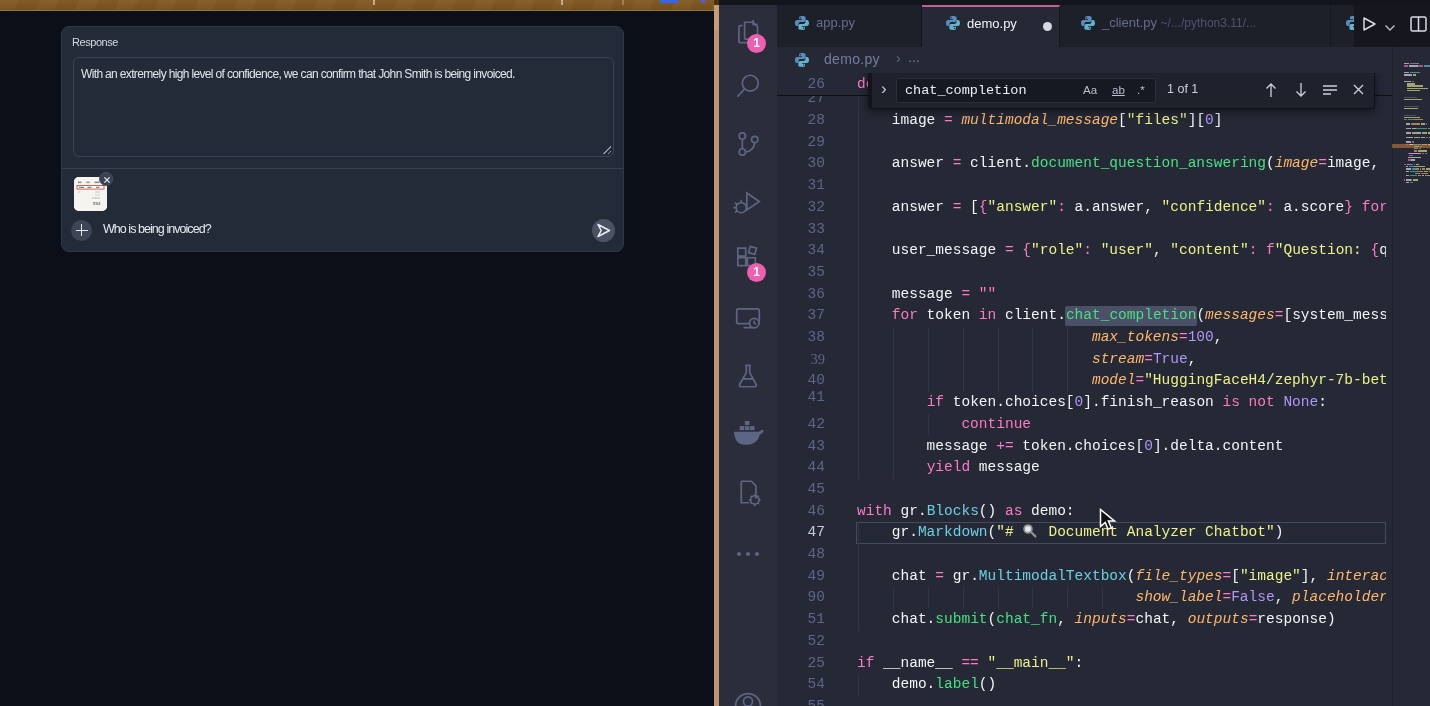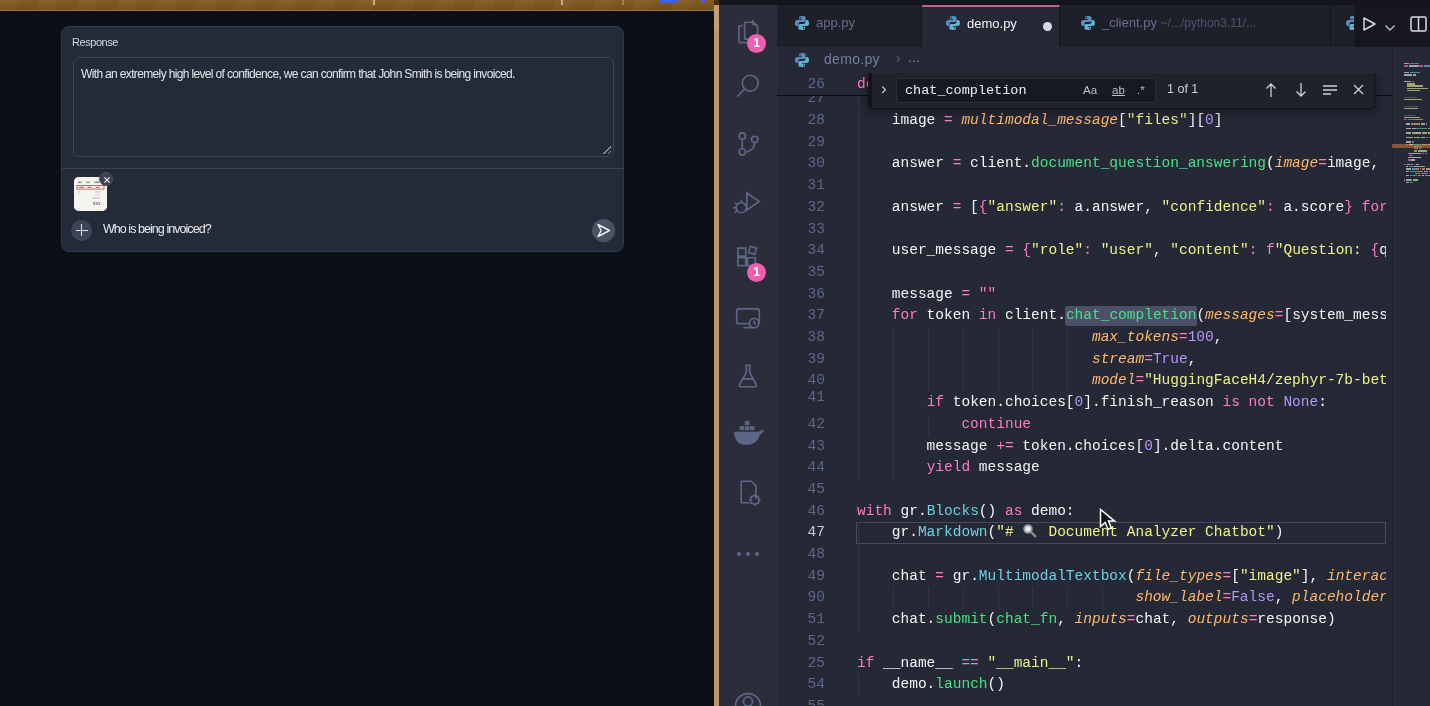--- a/index.html
+++ b/index.html
@@ -305,21 +305,21 @@
 <div class="ln" style="top:58.8px;">29</div>
 <div class="ln" style="top:80.4px;">30</div>
 <div class="ln" style="top:102.1px;">31</div>
 <div class="ln" style="top:123.8px;">32</div>
 <div class="ln" style="top:145.5px;">33</div>
 <div class="ln" style="top:167.2px;">34</div>
 <div class="ln" style="top:188.9px;">35</div>
 <div class="ln" style="top:210.6px;">36</div>
 <div class="ln" style="top:232.3px;">37</div>
 <div class="ln" style="top:254.0px;">38</div>
-<div class="ln" style="top:275.8px;">39</div>
+<div class="ln" style="top:275.8px;font-family:Liberation Serif, serif;">39</div>
 <div class="ln" style="top:297.4px;">40</div>
 <div class="ln" style="top:314px;">41</div>
 <div class="ln" style="top:340.9px;">42</div>
 <div class="ln" style="top:362.6px;">43</div>
 <div class="ln" style="top:384.2px;">44</div>
 <div class="ln" style="top:405.9px;">45</div>
 <div class="ln" style="top:427.7px;">46</div>
 <div class="ln" style="top:449.4px;color:#c6cbdd">47</div>
 <div class="ln" style="top:471.1px;">48</div>
 <div class="ln" style="top:492.8px;">49</div>
@@ -345,21 +345,21 @@
 <div class="cl" style="top:427.7px"><span class="p">with</span> gr.<span class="c">Blocks</span>() <span class="p">as</span> demo:</div>
 <div class="cl" style="top:449.4px">    gr.<span class="c">Markdown</span>(<span class="y">"# </span><span style="display:inline-block;width:17.4px;vertical-align:-2px"><svg width="15" height="15" viewBox="0 0 15 15">
               <circle cx="6" cy="6" r="4" fill="#cfd2d8" stroke="#8e9096" stroke-width="1.6"></circle>
               <circle cx="6" cy="6" r="2.2" fill="#e9ebee"></circle>
               <path d="M9 9 L13.4 13.4" stroke="#8e9096" stroke-width="2.2" stroke-linecap="round"></path>
             </svg></span><span class="y"> Document Analyzer Chatbot"</span>)</div>
 <div class="cl" style="top:492.8px">    chat <span class="p">=</span> gr.<span class="c">MultimodalTextbox</span>(<span class="o">file_types</span><span class="p">=</span>[<span class="y">"image"</span>], <span class="o">interacti</span></div>
 <div class="cl" style="top:514.4px">                                <span class="o">show_label</span><span class="p">=</span><span class="u">False</span>, <span class="o">placeholder</span></div>
 <div class="cl" style="top:536.1px">    chat.<span class="g">submit</span>(<span class="g">chat_fn</span>, <span class="o">inputs</span><span class="p">=</span>chat, <span class="o">outputs</span><span class="p">=</span>response)</div>
 <div class="cl" style="top:579.5px"><span class="p">if</span> __name__ <span class="p">==</span> <span class="y">"__main__"</span>:</div>
-<div class="cl" style="top:601.2px">    demo.<span class="g">launch</span>()</div>
+<div class="cl" style="top:601.2px">    demo.<span class="g">label</span>()</div>
 </div>
 <div id="sticky">
         <div class="ln" style="top:0.5px">26</div>
         <div class="cl" style="top:0.5px"><span class="p">def</span> <span class="g">chat_fn</span>(<span class="o">multimodal_message</span>):</div>
       </div>
 <div id="find">
   <div class="chev">›</div>
   <div id="findinput">
           <span class="q">chat_completion</span>
     <span class="fbtn" style="left:186px">Aa</span>

